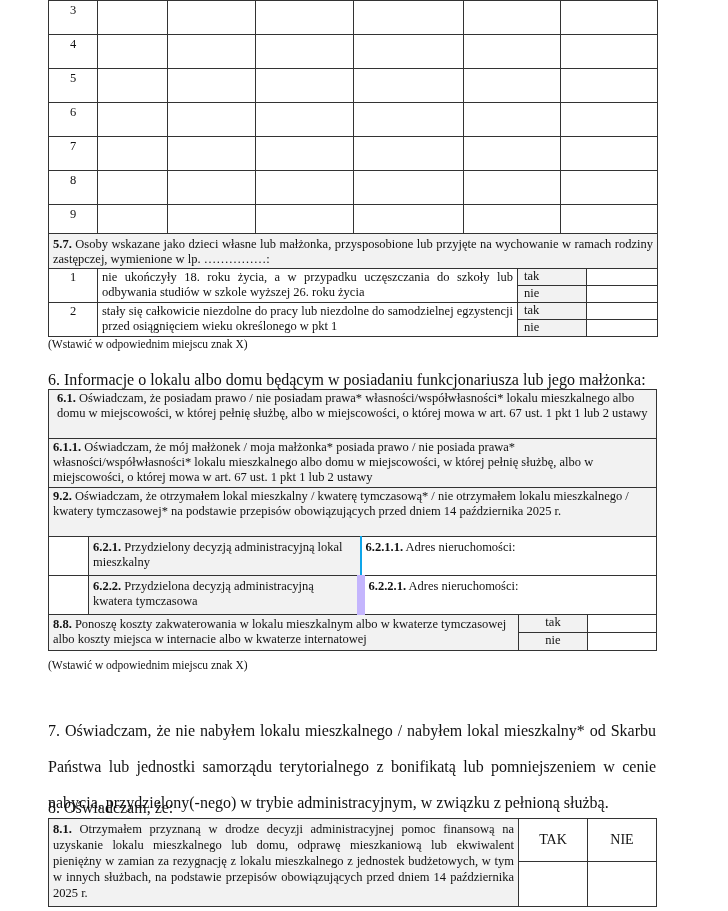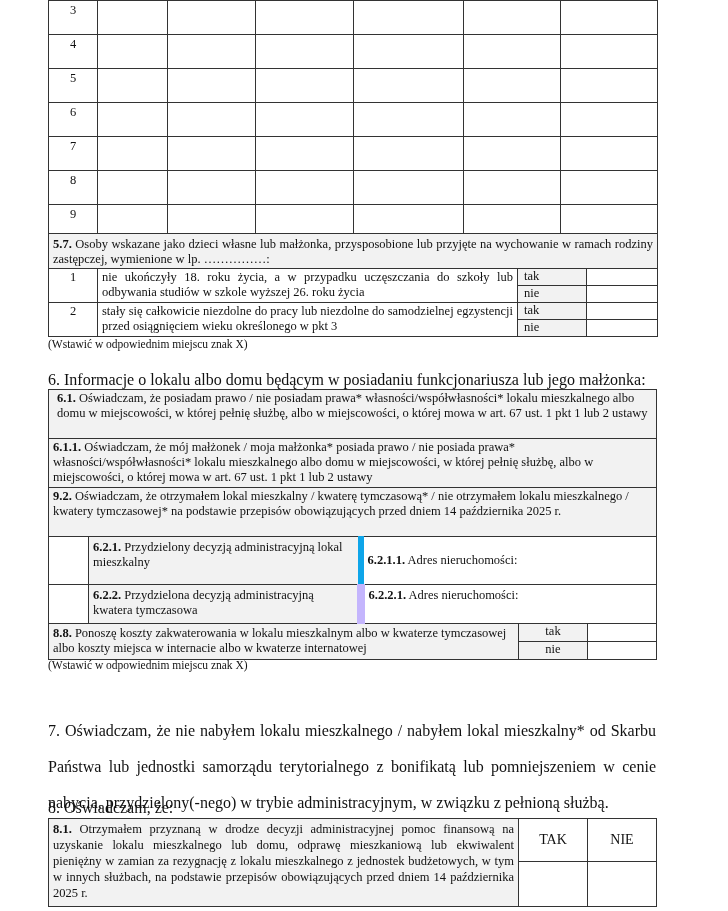--- a/index.html
+++ b/index.html
@@ -139,21 +139,21 @@
     <td rowspan="2" class="txt">nie ukończyły 18. roku życia, a w przypadku uczęszczania do szkoły lub odbywania studiów w szkole wyższej 26. roku życia</td>
     <td class="opt shade">tak</td>
     <td class="opt"></td>
   </tr>
   <tr>
     <td class="opt shade">nie</td>
     <td class="opt"></td>
   </tr>
   <tr>
     <td rowspan="2" class="num">2</td>
-    <td rowspan="2" class="txt">stały się całkowicie niezdolne do pracy lub niezdolne do samodzielnej egzystencji przed osiągnięciem wieku określonego w pkt 3</td>
+    <td rowspan="2" class="txt">stały się całkowicie niezdolne do pracy lub niezdolne do samodzielnej egzystencji przed osiągnięciem wieku określonego w pkt 1</td>
     <td class="opt shade">tak</td>
     <td class="opt"></td>
   </tr>
   <tr>
     <td class="opt shade">nie</td>
     <td class="opt"></td>
   </tr>
 </tbody>
   </table>
 <div class="abs note" style="left:48px;top:338px;">(Wstawić w odpowiednim miejscu znak X)</div>
@@ -186,21 +186,21 @@
       <b>9.2.</b>
       <span>Oświadczam, że otrzymałem lokal mieszkalny / kwaterę tymczasową* / nie otrzymałem lokalu mieszkalnego / kwatery tymczasowej* na podstawie przepisów obowiązujących przed dniem 14 października 2025 r.</span>
     </td>
   </tr>
   <tr>
     <td style="height:38px;"></td>
     <td class="blk shade" style="padding:3px 4px;">
       <b>6.2.1.</b>
       <span>Przydzielony decyzją administracyjną lokal mieszkalny</span>
     </td>
-    <td colspan="3" class="blk" style="padding:16px 4px;border-left:6px solid #0ea5e9;">
+    <td colspan="3" class="blk" style="padding:3px 4px;border-left:2px solid #0ea5e9;">
       <b>6.2.1.1.</b>
       <span>Adres nieruchomości:</span>
     </td>
   </tr>
   <tr>
     <td style="height:38px;"></td>
     <td class="blk shade" style="padding:3px 4px;">
       <b>6.2.2.</b>
       <span>Przydzielona decyzją administracyjną kwatera tymczasowa</span>
     </td>

